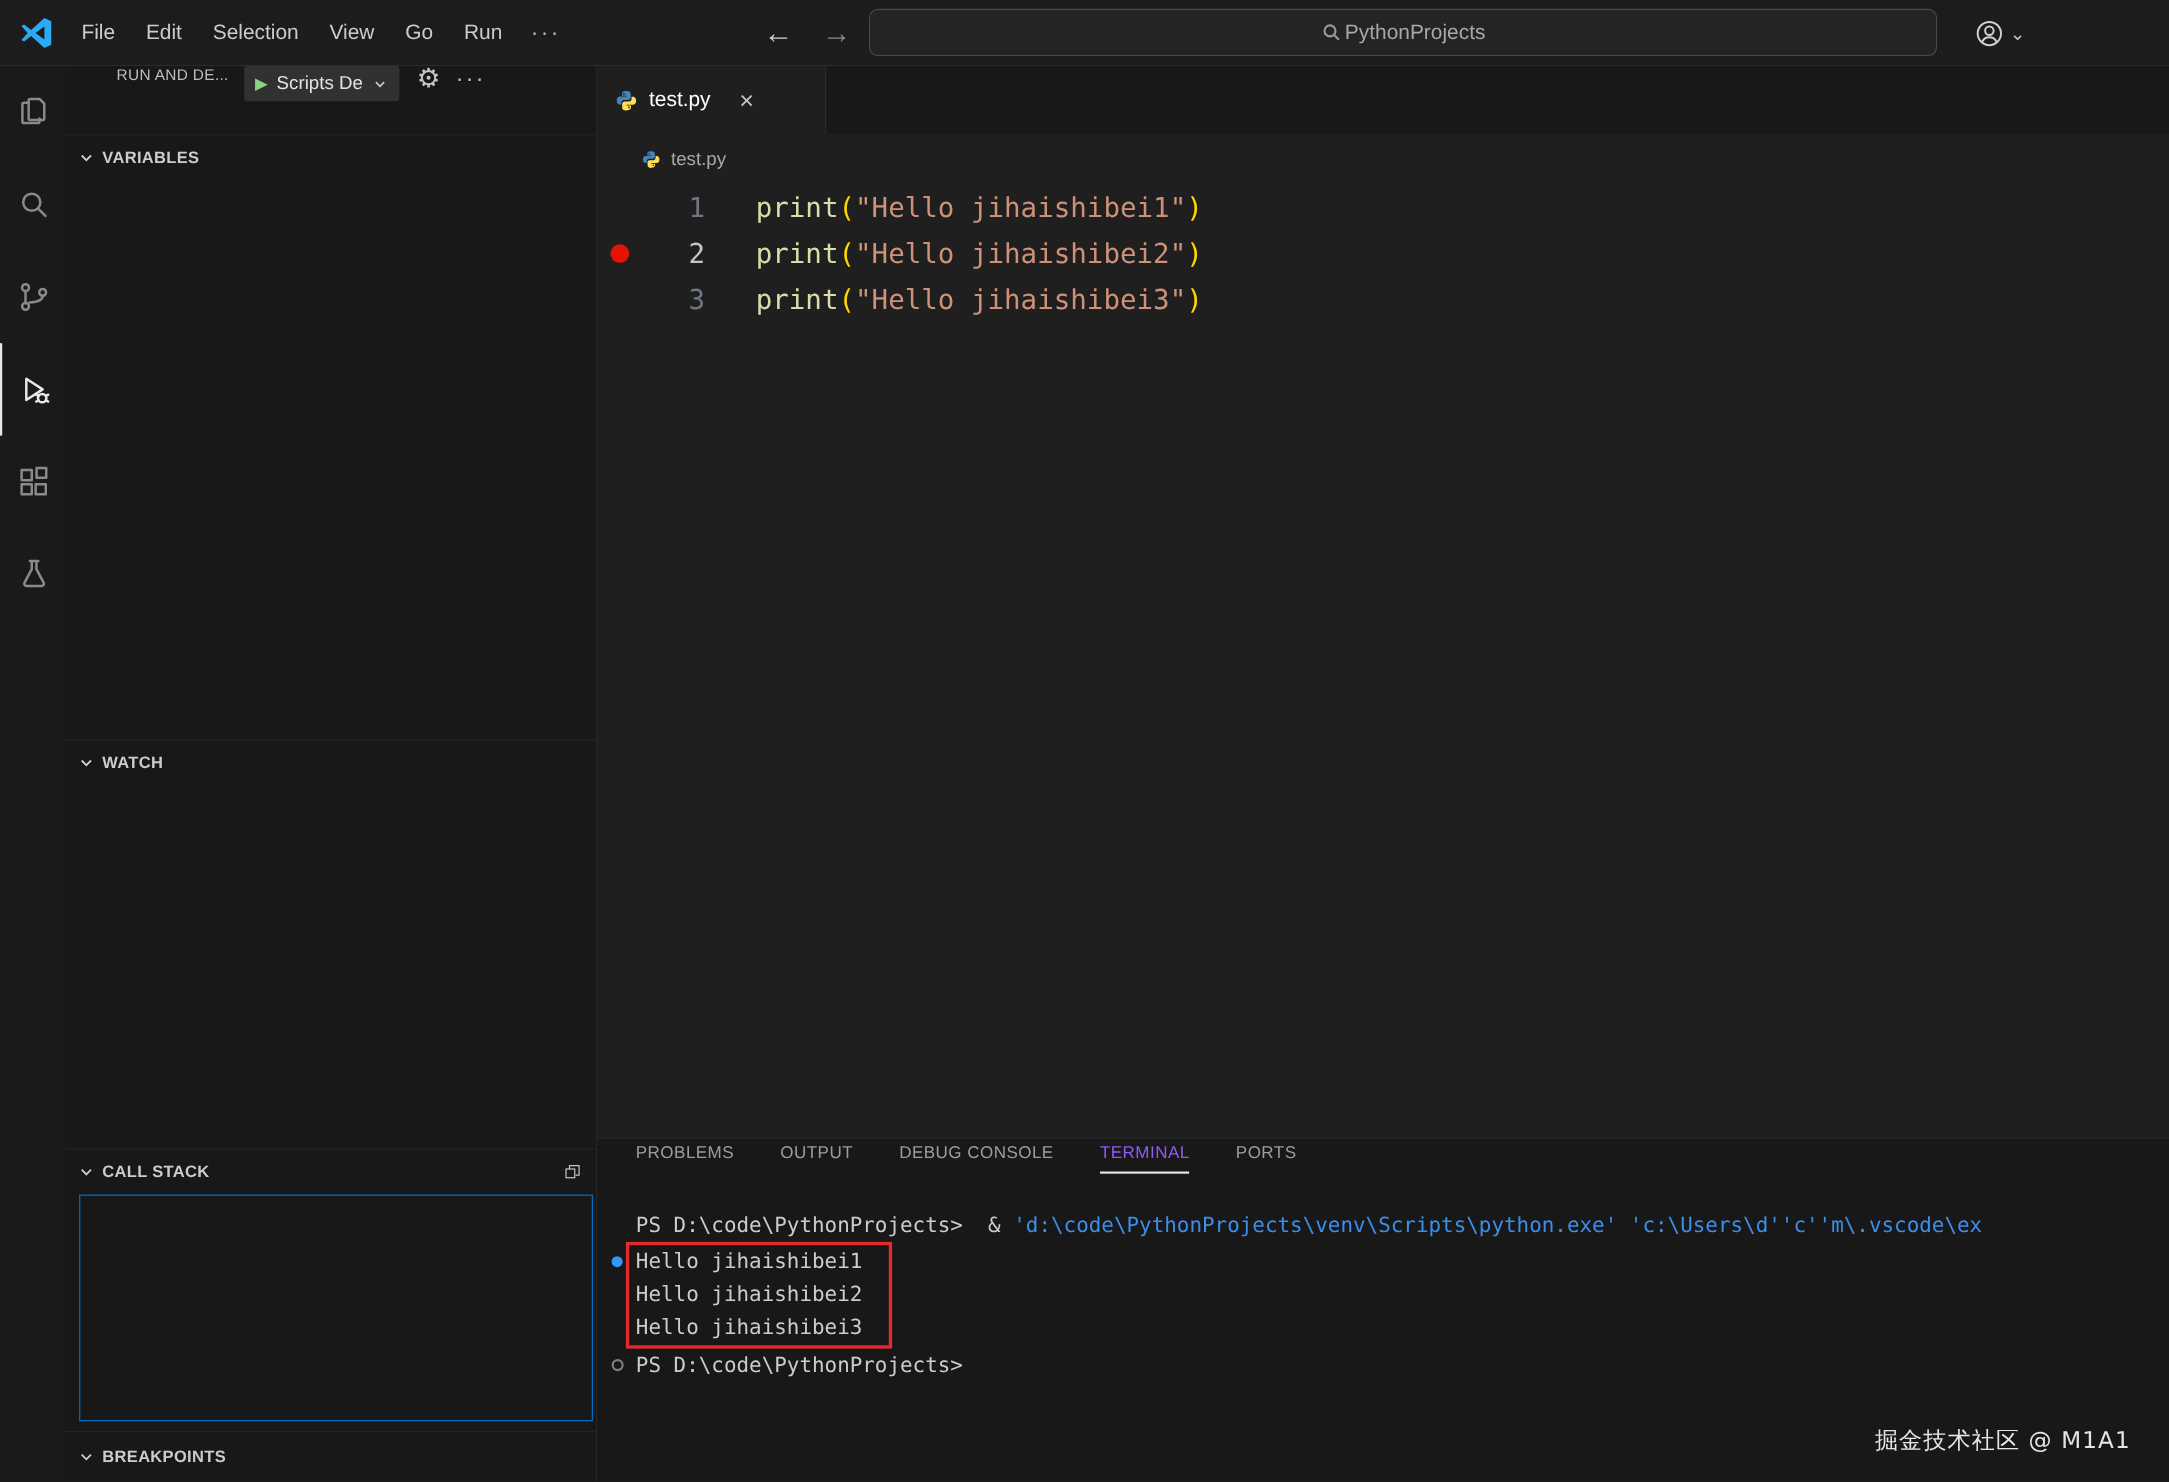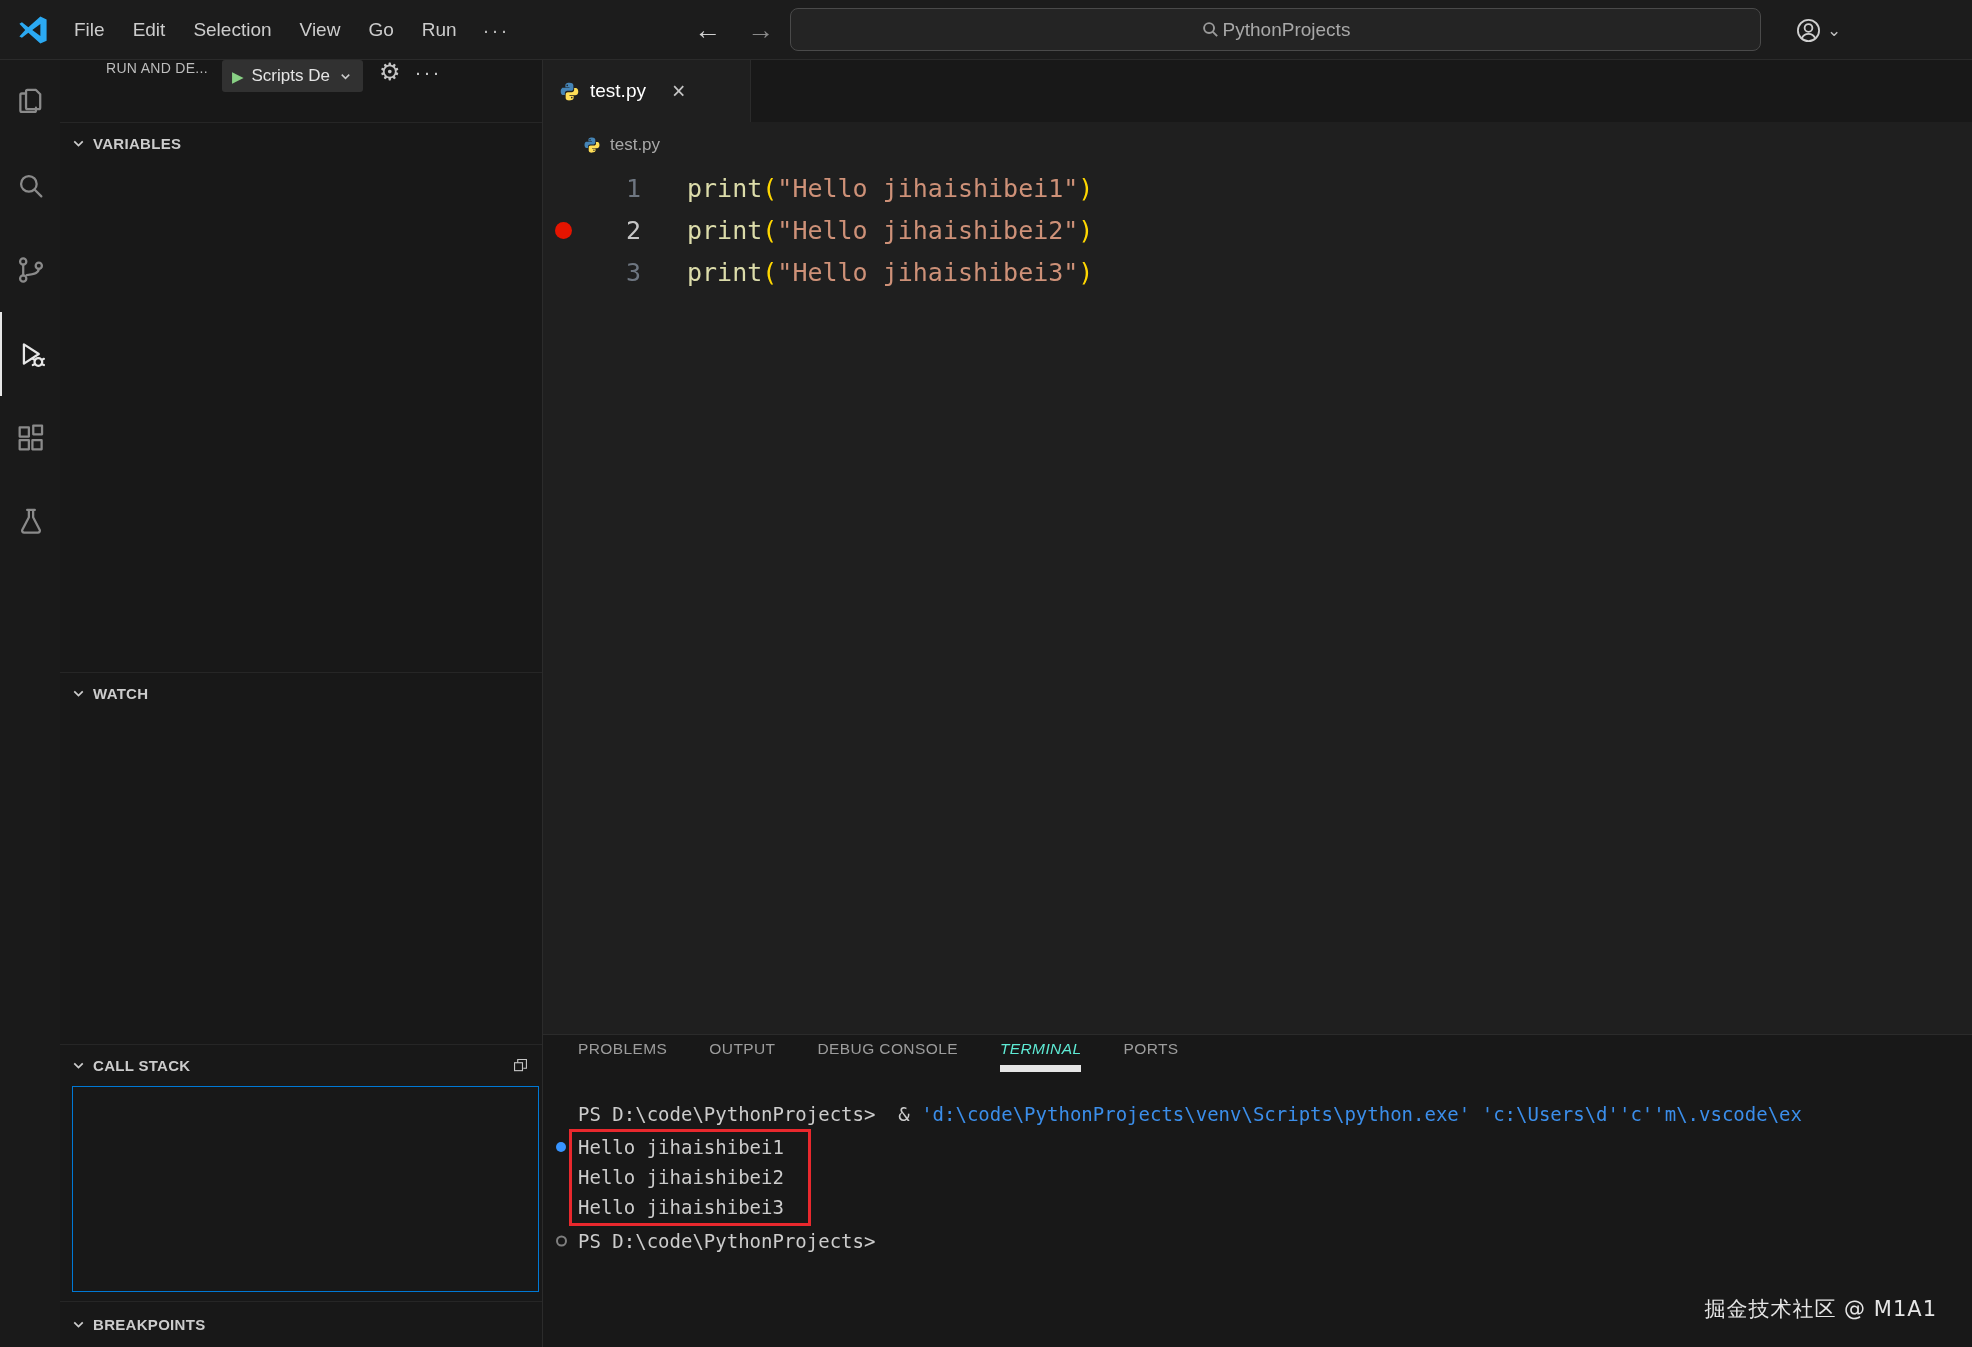--- a/index.html
+++ b/index.html
@@ -87,21 +87,21 @@
   .tok-fn { color:#dcdcaa; }
   .tok-br { color:#ffd700; }
   .tok-str { color:#ce9178; }
 
   
   .panel { height:313px; flex:0 0 313px; background:#181818; border-top:1px solid #2b2b2b;
            position:relative; overflow:hidden; }
   .panel-tabs { height:50px; display:flex; align-items:flex-start; gap:42px; padding-left:35px; }
   .panel-tab { color:#9d9d9d; font-size:15.5px; letter-spacing:.4px; padding:5px 0 7px 0;
                border-bottom:1px solid transparent; }
-  .panel-tab.active { color:#5eead4; border-bottom:7px solid #e5e5e5;font-style:italic; }
+  .panel-tab.active { color:#8b5cf6; border-bottom:2px solid #e5e5e5; }
 
   .terminal { padding:14px 0 0 35px; font-family:"DejaVu Sans Mono", monospace;
               font-size:19px; line-height:30px; color:#cccccc; }
   .term-line { position:relative; white-space:pre; }
   .t-fg { color:#cccccc; }
   .t-blue { color:#3b8eea; }
   .t-red { color:#d16969; }
   .marker { position:absolute; left:-22px; top:50%; transform:translateY(-50%); display:block; }
   .marker.blue-dot { width:10px; height:10px; border-radius:50%; background:#3794ff; }
   .marker.circle { width:11px; height:11px; border-radius:50%; border:2px solid #7f7f7f; background:transparent; }

